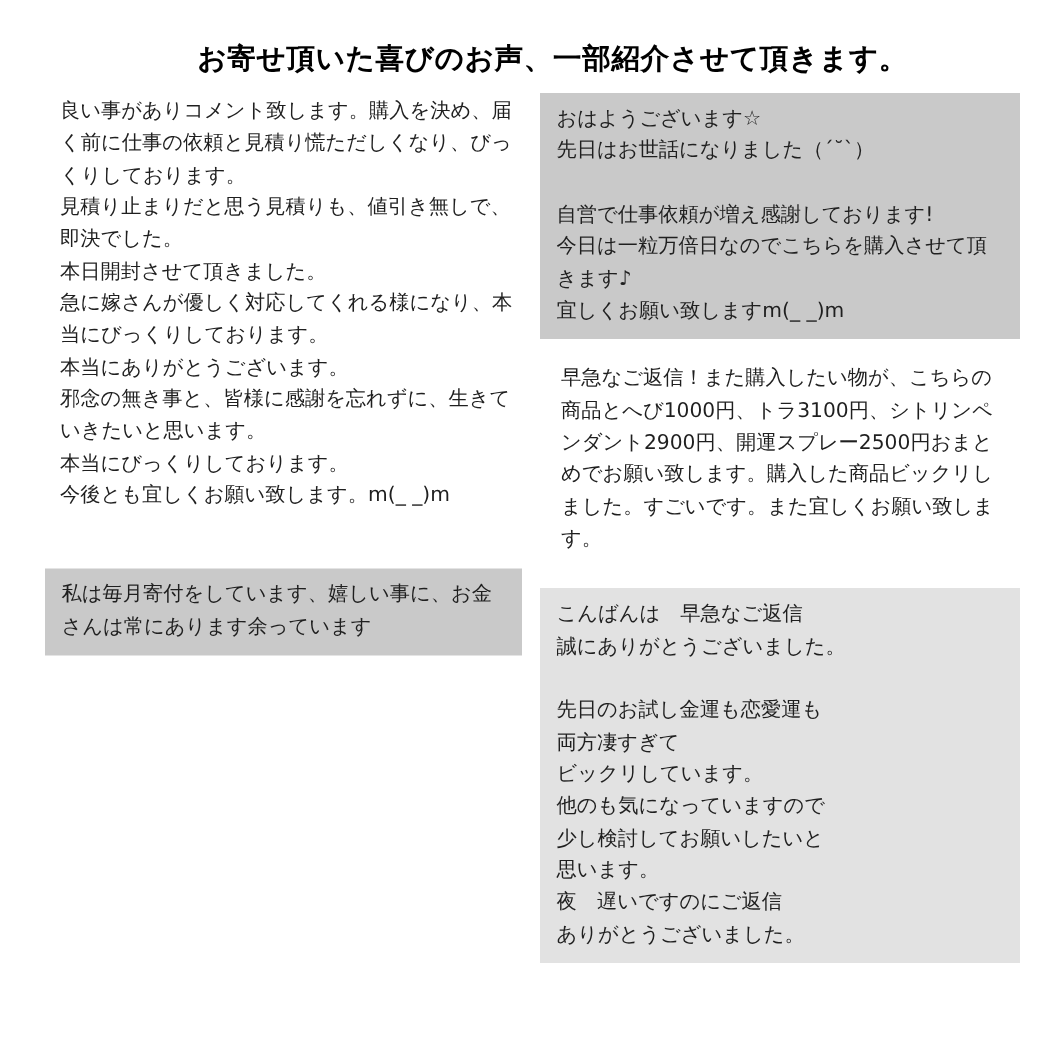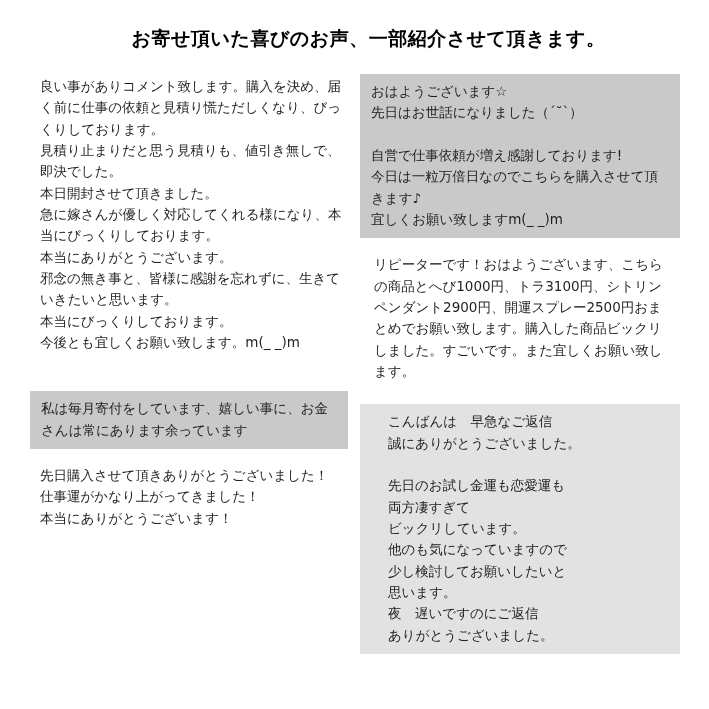--- a/index.html
+++ b/index.html
@@ -33,21 +33,20 @@
     padding-left: 14px;
   }
   .columns {
     position: absolute;
     top: 62px;
     left: 0;
     width: 709px;
     display: flex;
     flex-direction: row;
     align-items: flex-start;
-    margin-top: 12px;
   }
   .col-left {
     width: 318px;
     margin-left: 30px;
     display: flex;
     flex-direction: column;
   }
   .col-right {
     width: 320px;
     margin-left: 12px;
@@ -65,21 +64,21 @@
   .t-plain {
     background: transparent;
     padding: 2px 6px 2px 10px;
   }
   .t-shaded {
     background: #c9c9c9;
     padding: 7px 9px 8px 11px;
   }
   .t-shaded-light {
     background: #e2e2e2;
-    padding: 7px 9px 8px 28px;
+    padding: 7px 9px 8px 11px;
   }
   .gap-s { height: 8px; }
   .gap-m { height: 14px; }
   .gap-l { height: 20px; }
   .right-indent { margin-left: 4px; }
 </style>
 </head>
 <body>
 
 <div class="page">
@@ -95,34 +94,31 @@
 急に嫁さんが優しく対応してくれる様になり、本当にびっくりしております。
 本当にありがとうございます。
 邪念の無き事と、皆様に感謝を忘れずに、生きていきたいと思います。
 本当にびっくりしております。
 今後とも宜しくお願い致します。m(_ _)m</div>
       <div class="gap-s"></div>
       <div class="gap-m"></div>
       <div class="gap-m"></div>
       <div class="testimonial t-shaded">私は毎月寄付をしています、嬉しい事に、お金さんは常にあります余っています</div>
       <div class="gap-m"></div>
-      <div class="testimonial t-plain">先日購入させて頂きありがとうございました！
-仕事運がかなり上がってきました！
-本当にありがとうございます！</div>
     </div>
 
     <div class="col-right">
       <div class="testimonial t-shaded">おはようございます☆
 先日はお世話になりました（ˊ˘ˋ）
 
 自営で仕事依頼が増え感謝しております!
 今日は一粒万倍日なのでこちらを購入させて頂きます♪
 宜しくお願い致しますm(_ _)m</div>
       <div class="gap-m"></div>
-      <div class="testimonial t-plain right-indent">リピーターです！おはようございます、こちらの商品とへび1000円、トラ3100円、シトリンペンダント2900円、開運スプレー2500円おまとめでお願い致します。購入した商品ビックリしました。すごいです。また宜しくお願い致します。</div>
+      <div class="testimonial t-plain right-indent">早急なご返信！また購入したい物が、こちらの商品とへび1000円、トラ3100円、シトリンペンダント2900円、開運スプレー2500円おまとめでお願い致します。購入した商品ビックリしました。すごいです。また宜しくお願い致します。</div>
       <div class="gap-l"></div>
       <div class="testimonial t-shaded-light">こんばんは　早急なご返信
 誠にありがとうございました。
 
 先日のお試し金運も恋愛運も
 両方凄すぎて
 ビックリしています。
 他のも気になっていますので
 少し検討してお願いしたいと
 思います。

